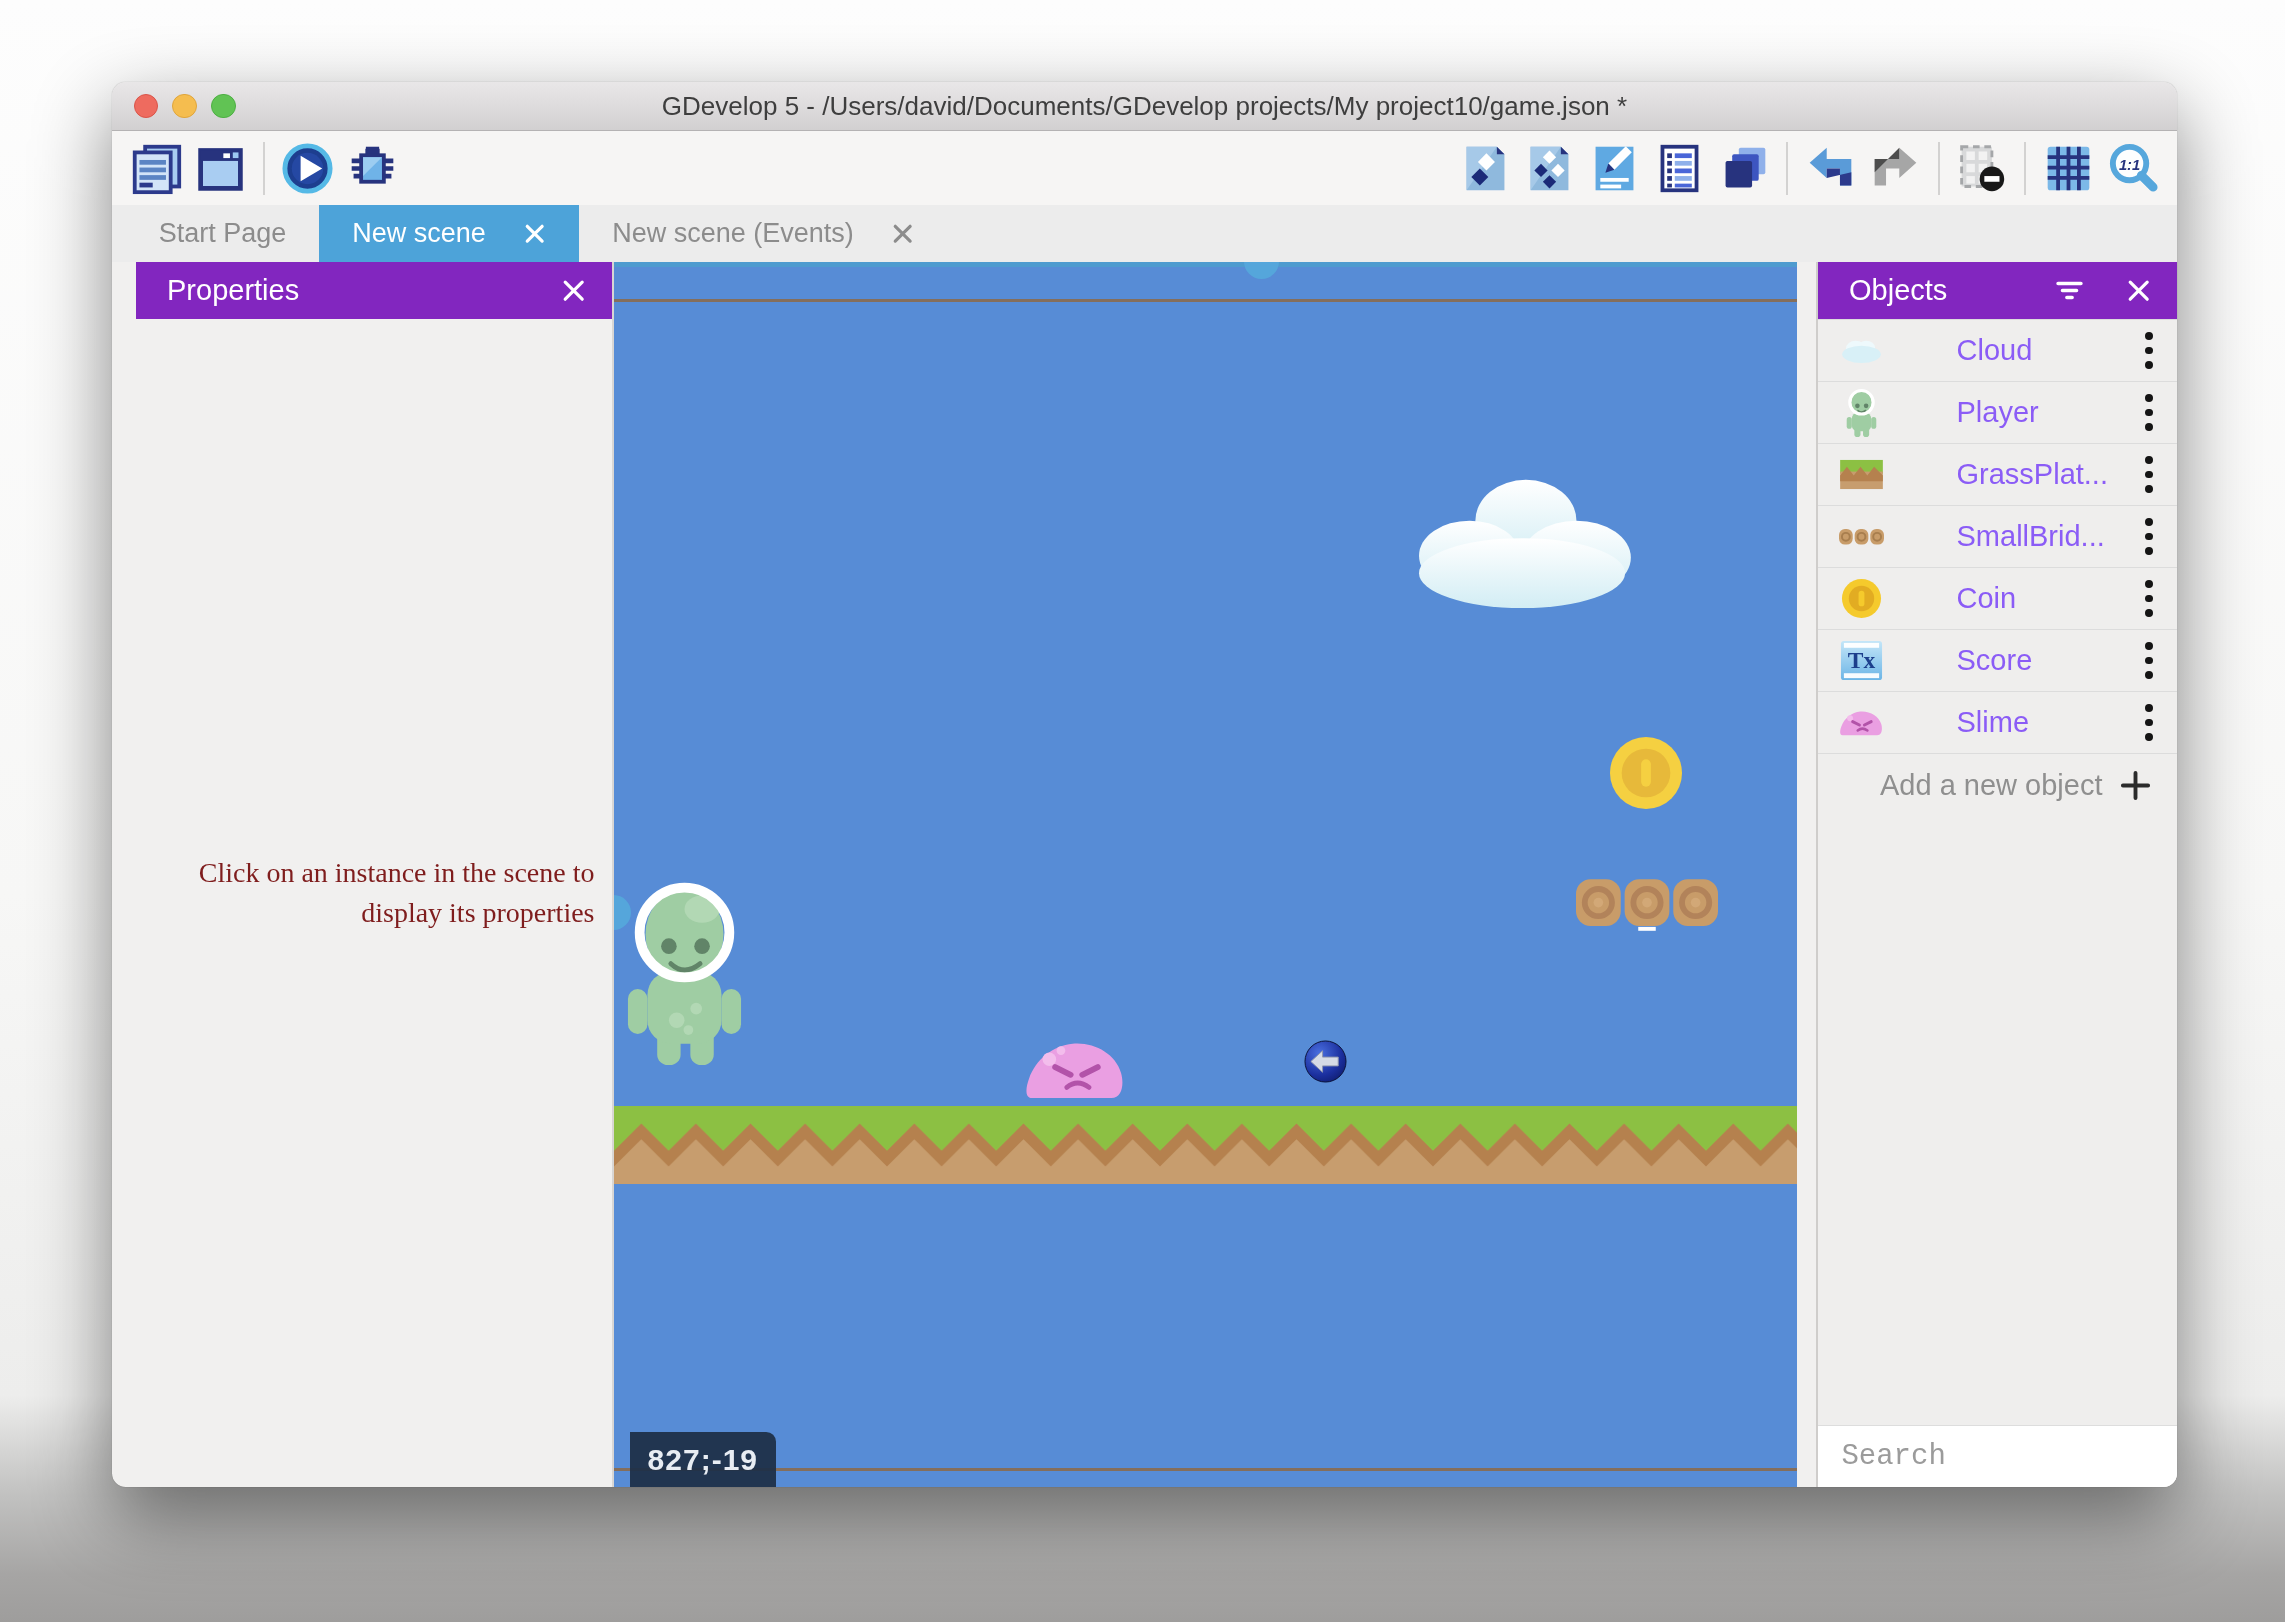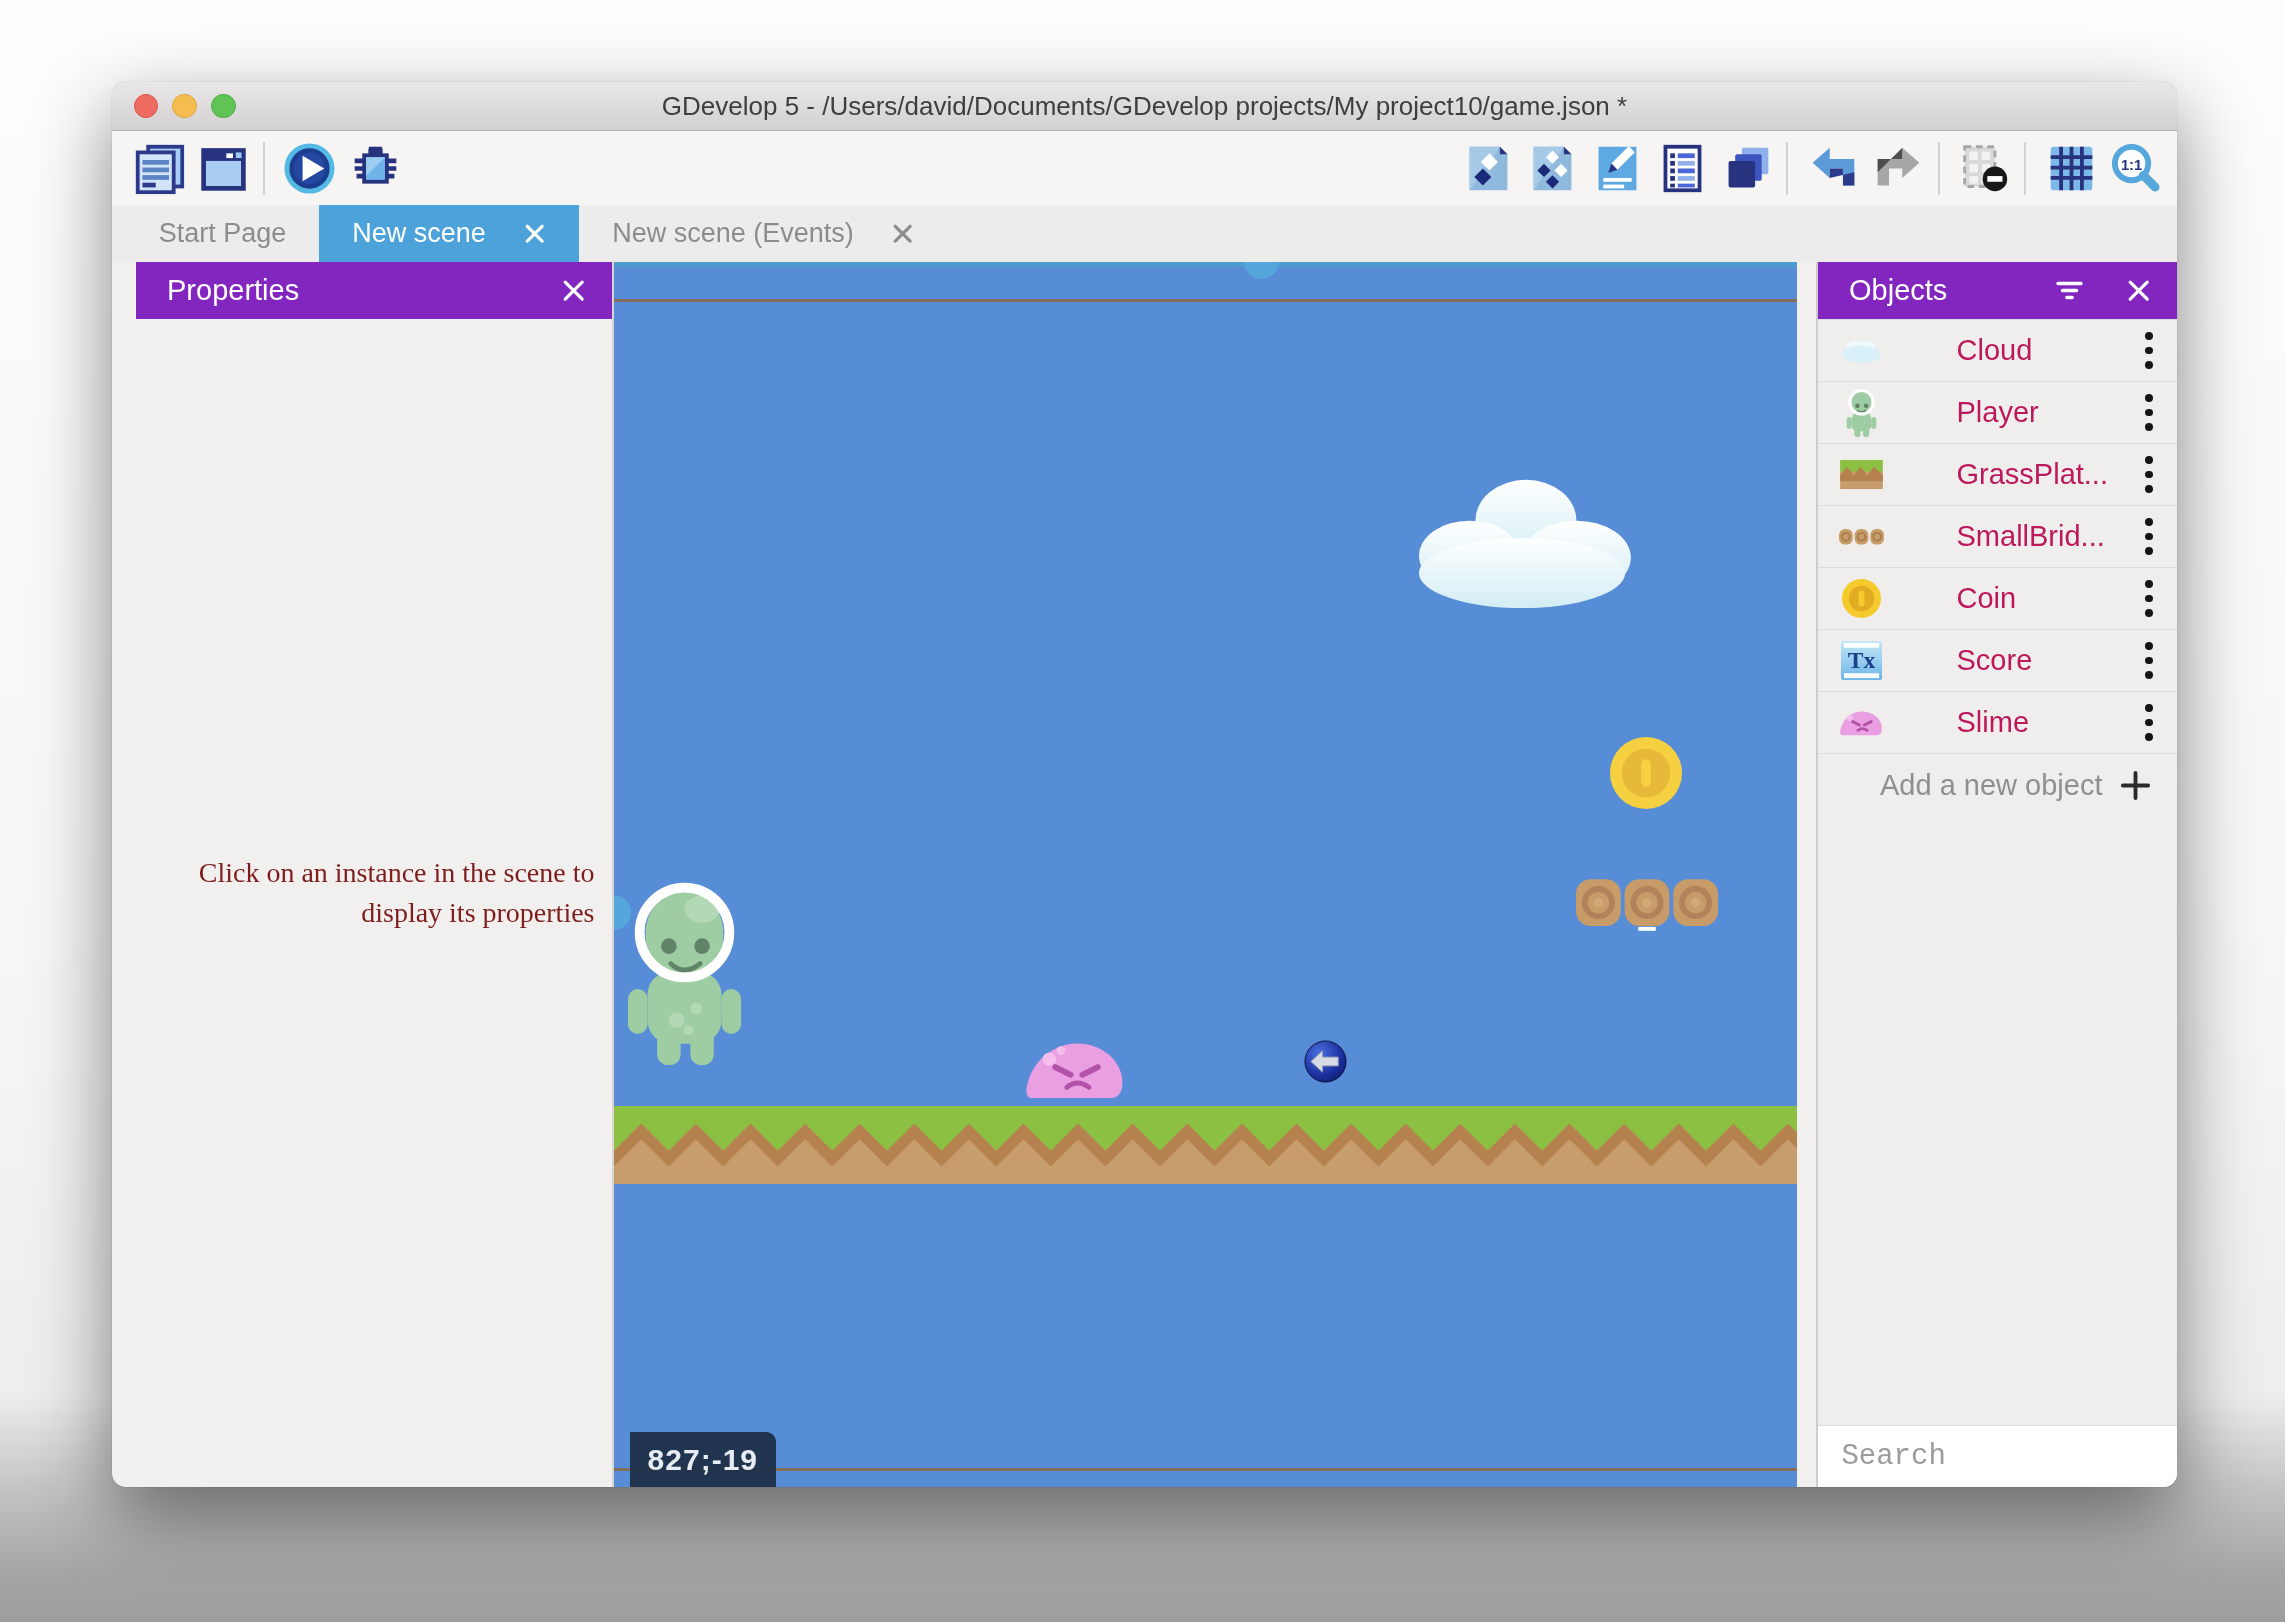--- a/index.html
+++ b/index.html
@@ -17,21 +17,21 @@
     border-bottom:1px solid #b4b2b3; position:relative; display:flex; align-items:center; justify-content:center; }
   .traffic { position:absolute; left:21.5px; top:0; height:100%; display:flex; align-items:center; gap:14.6px; }
   .tl { width:24.4px; height:24.4px; border-radius:50%; display:inline-block; }
   .tl.red{ background:#ee6b5f; border:1px solid #d95449;}
   .tl.yellow{ background:#f5bd4f; border:1px solid #dfa53c;}
   .tl.green{ background:#61c354; border:1px solid #4daf43;}
   .wtitle { font-size:26px; color:#3e3e3e; }
 
   
   .toolbar { height:74px; flex:0 0 74px; background:#f6f5f4; display:flex; align-items:center; padding:0 11.7px; }
-  .tbtn { width:59px; height:60px; display:flex; align-items:center; justify-content:flex-end; margin:0 2.9px; border-radius:5.9px; }
+  .tbtn { width:59px; height:60px; display:flex; align-items:center; justify-content:center; margin:0 2.9px; border-radius:5.9px;font-style:italic; }
   .tsep { width:2px; height:53px; background:#d3d2d1; margin:0 9.8px; }
   .tspacer { flex:1; }
 
   
   .tabbar { height:57px; flex:0 0 57px; background:#ececec; display:flex; align-items:stretch; padding-left:13.7px; }
   .tab { display:flex; align-items:center; padding:0 33px; font-size:27px; color:#8c8c8c; gap:37px; cursor:default; }
   .tab.active { background:#4da3d9; color:#ffffff; }
 
   
   .content { flex:1; display:flex; min-height:0;padding-left:24px; }
@@ -65,21 +65,21 @@
   .coordbadge { position:absolute; left:16px; bottom:0; height:55px; padding:0 17.6px;
     background:rgba(30,48,71,.94); color:#e8edf3; font-weight:bold; font-size:30px;
     display:flex; align-items:center; border-top-right-radius:9.8px; letter-spacing:1px; }
 
   
   .objects { width:361px; flex:0 0 361px; background:#efeeed; border-left:2px solid #cfcdcb;
     display:flex; flex-direction:column; position:relative;margin-left:19px; }
   .obj-list { border-top:1px solid #dcdcdc; }
   .obj-row { height:62px; display:flex; align-items:center; padding:0 23.4px 0 19.5px; border-bottom:1px solid #dcdcdc; }
   .obj-icon { width:47px; height:51px; display:flex; align-items:center; justify-content:center; flex:0 0 47px; }
-  .obj-label { margin-left:72px; font-size:29px; color:#be185d; flex:1; white-space:nowrap; overflow:hidden; }
+  .obj-label { margin-left:72px; font-size:29px; color:#8b5cf6; flex:1; white-space:nowrap; overflow:hidden; }
   .obj-row.selected { background:#4a86e8; border-bottom-color:#4a86e8; }
   .obj-row.selected .obj-label { color:#fff; }
   .kebab { display:flex; flex-direction:column; gap:6.8px; align-items:center; width:9.8px; }
   .kebab i { width:7.8px; height:7.8px; border-radius:50%; background:#141414; }
   .add-row { height:62px; display:flex; align-items:center; padding:0 25px 0 62px; }
   .add-label { flex:1; font-size:29px; color:#8f8f8f; }
   .search-bar { position:absolute; left:0; right:0; bottom:0; height:62px; background:#fff;
     border-top:1px solid #dddddd; display:flex; align-items:center; padding:0 19.5px 0 23.4px; }
   .search-input { flex:1; border:none; outline:none; background:transparent; font-size:29px; color:#333;
     font-family:Liberation Mono, monospace; }

